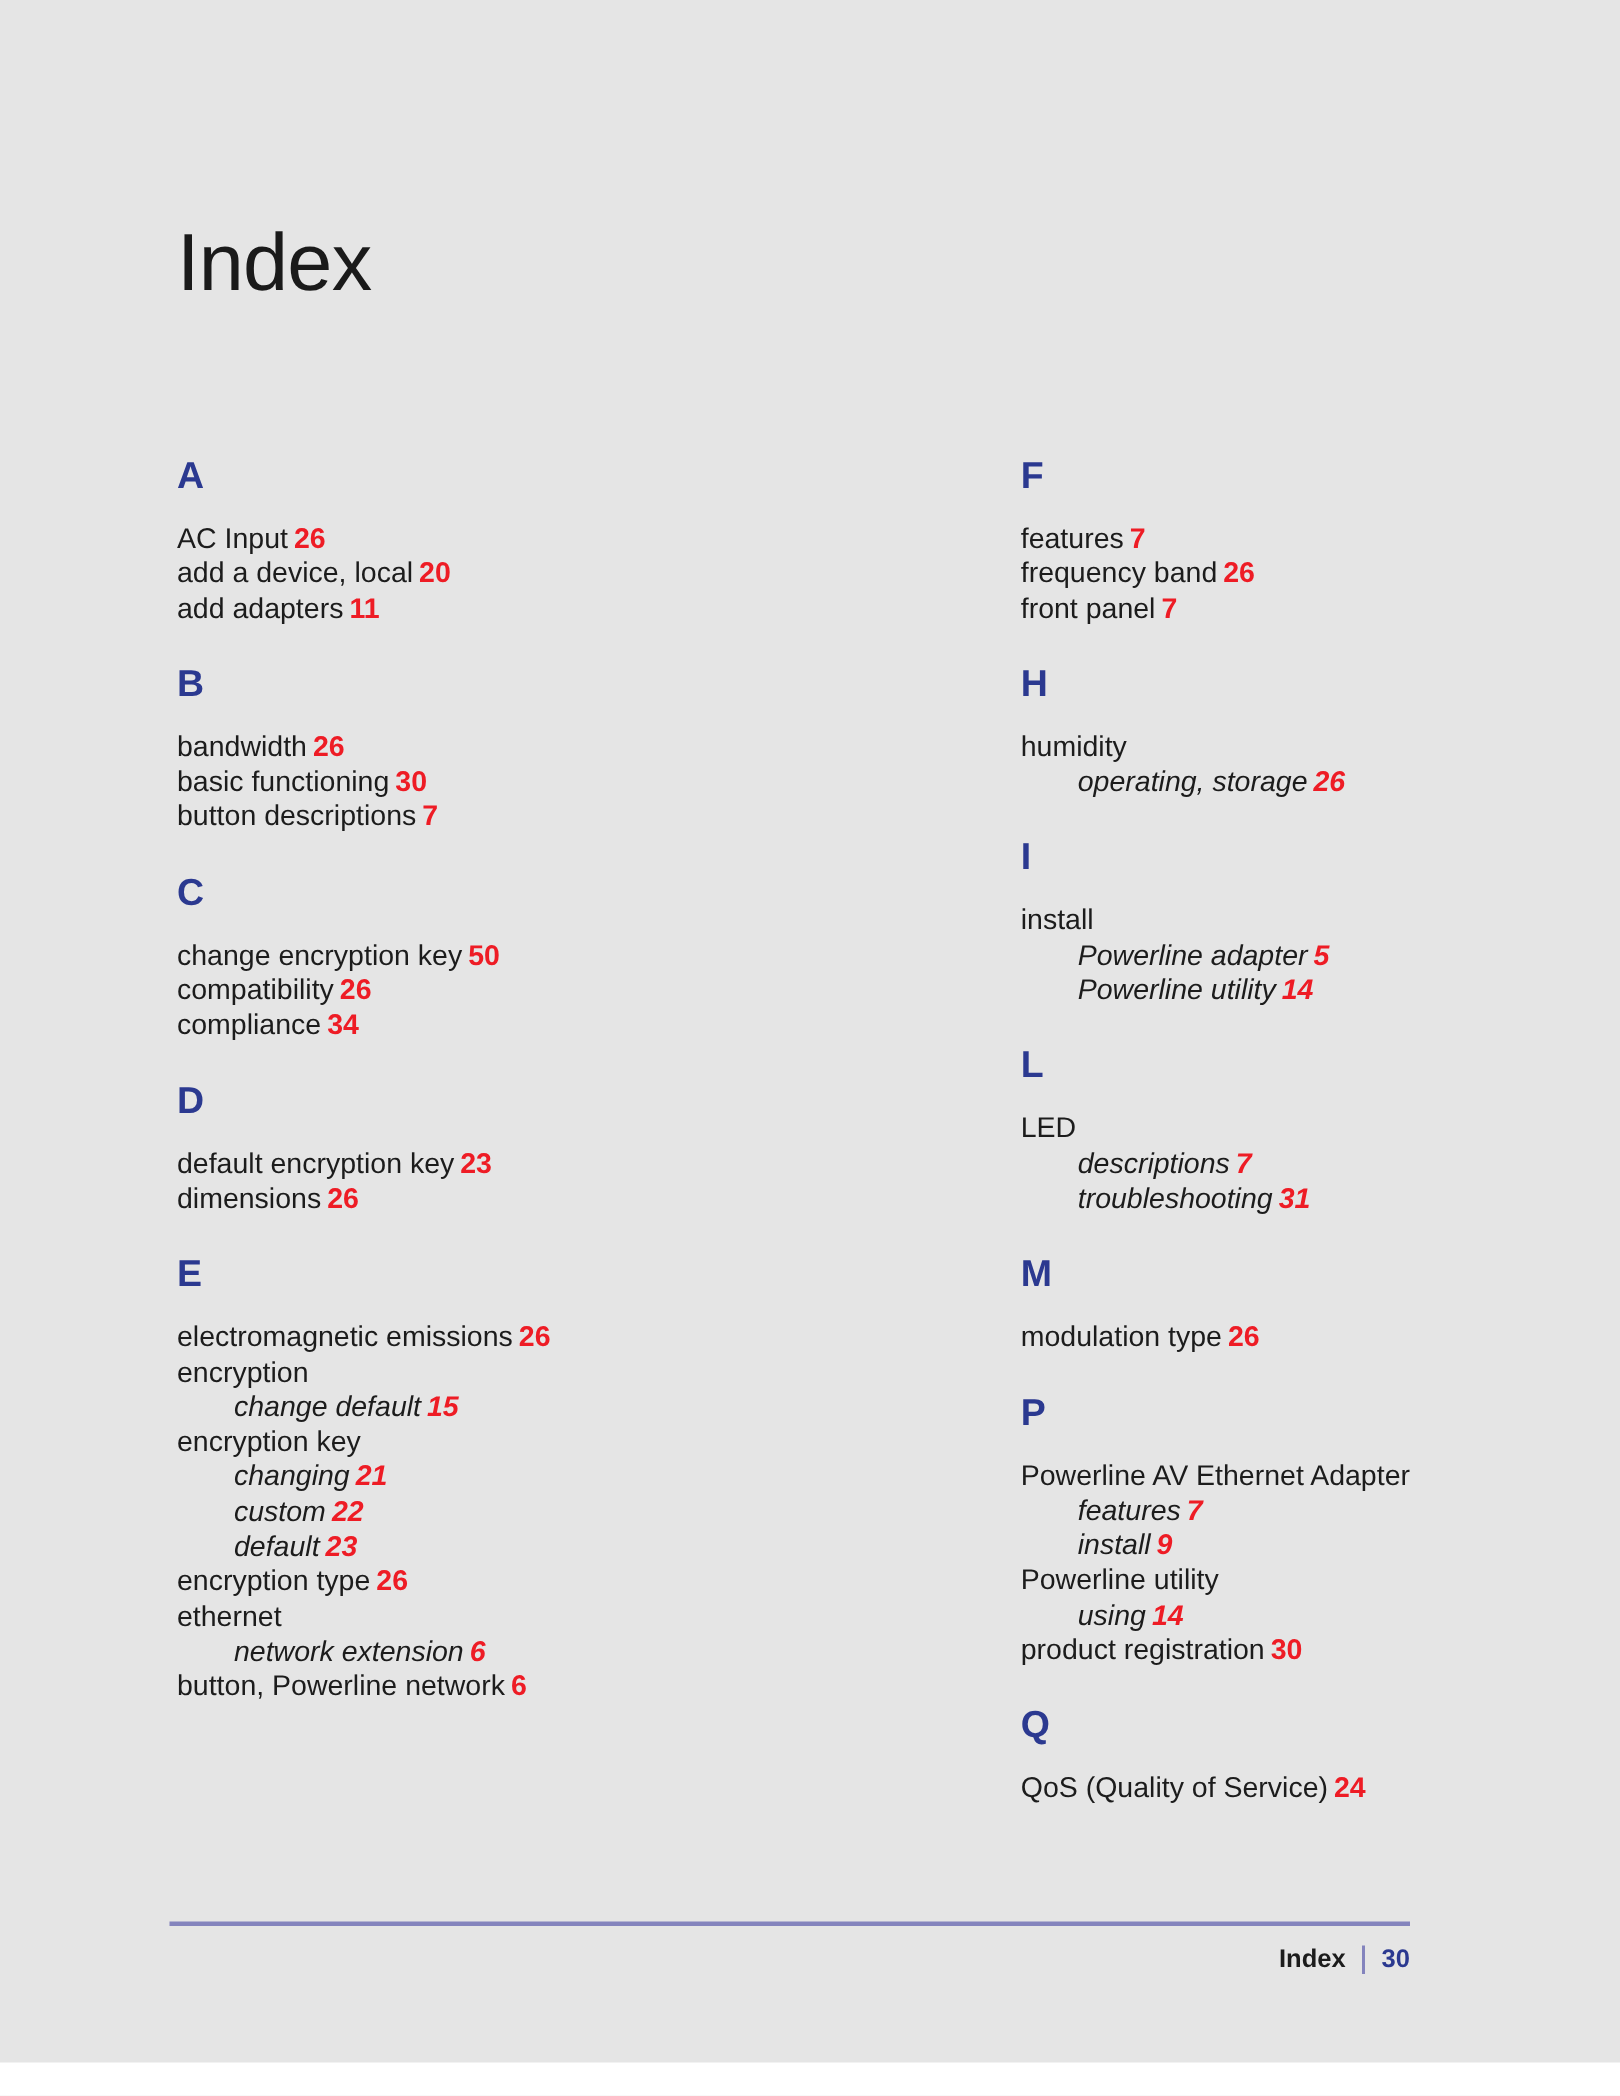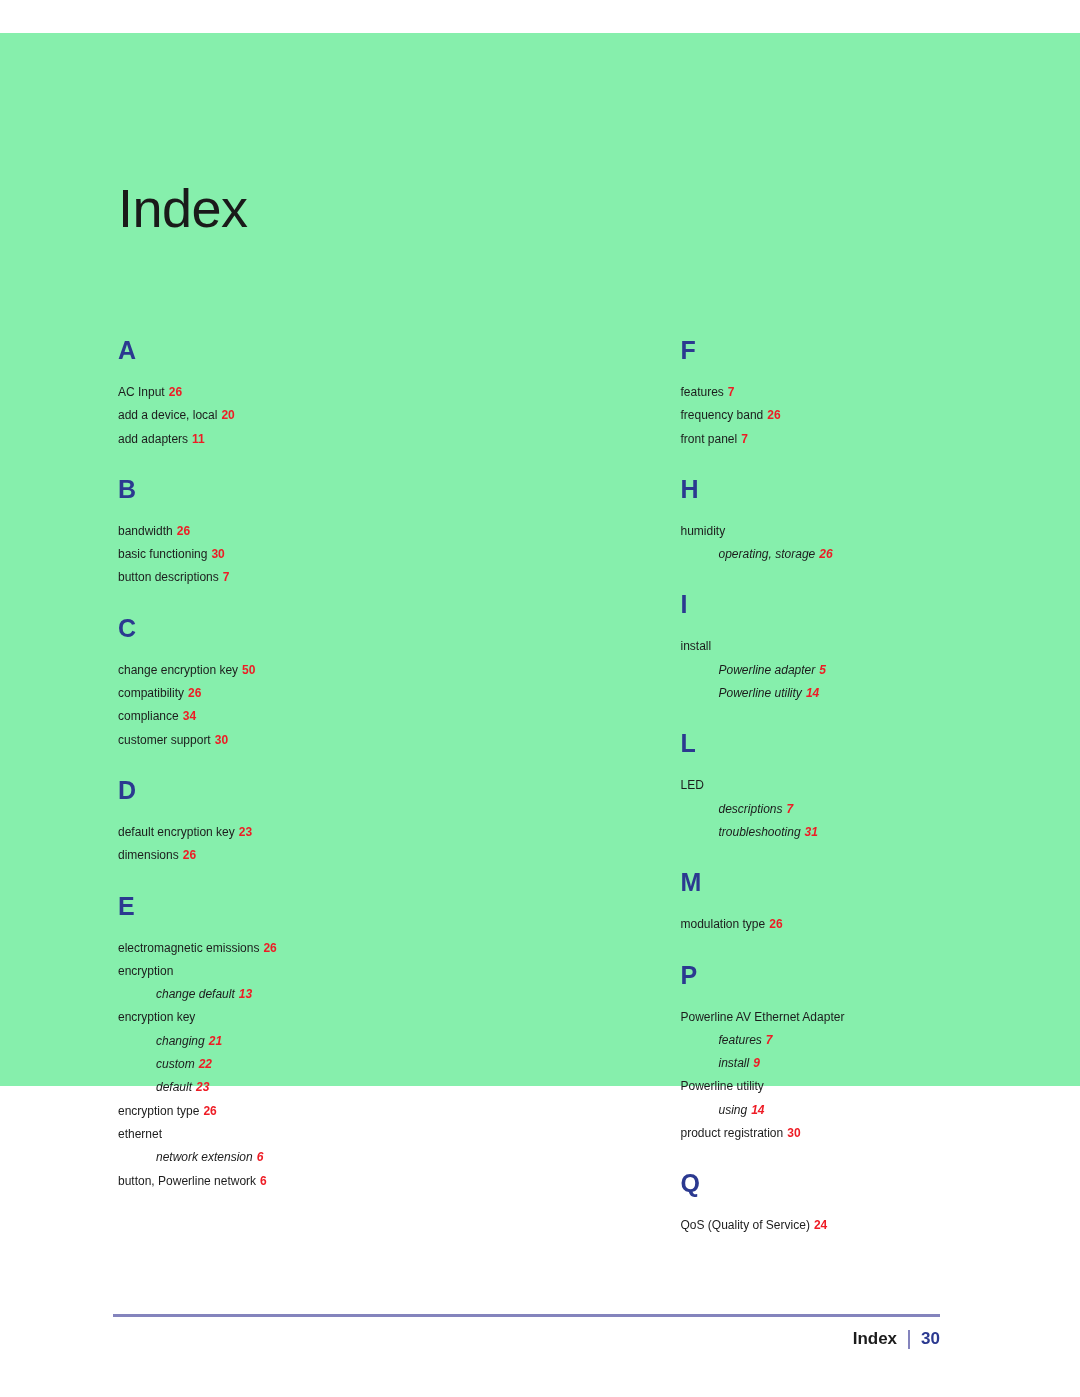--- a/index.html
+++ b/index.html
@@ -12,24 +12,23 @@
     height: 1397px;
     position: relative;
     font-family: "Liberation Sans", sans-serif;
     -webkit-font-smoothing: antialiased;
   }
 
   .page {
     position: absolute;
     left: 0; top: 0;
     width: 1080px;
-    height: 1053px;
-    background: #86efac;
+    height: 1375px;
+    background: #e5e5e5;
     box-sizing: border-box;
-    margin-top: 33px;
   }
 
   
   .page-title {
     position: absolute;
     left: 118px;
     top: 148px;
     font-size: 54px;
     font-weight: 300;
     letter-spacing: -0.5px;
@@ -58,21 +57,21 @@
     color: #2b3990;
     font-size: 25px;
     font-weight: bold;
     line-height: 1;
     margin-bottom: 18px;
   }
   .entries {
     margin: 0;
   }
   .entry {
-    font-size: 12px;
+    font-size: 19px;
     color: #1c1c1c;
     line-height: 23.3px;
     white-space: nowrap;
   }
   .entry.level-1 {
     padding-left: 0;
   }
   .entry.level-2 {
     padding-left: 38px;
     font-style: italic;
@@ -143,36 +142,35 @@
             <div class="entry level-1"><span class="label">basic functioning</span><span class="pagenum">30</span></div>
             <div class="entry level-1"><span class="label">button descriptions</span><span class="pagenum">7</span></div>
           </div>
         </div>
         <div class="section">
           <div class="section-letter">C</div>
           <div class="entries">
             <div class="entry level-1"><span class="label">change encryption key</span><span class="pagenum">50</span></div>
             <div class="entry level-1"><span class="label">compatibility</span><span class="pagenum">26</span></div>
             <div class="entry level-1"><span class="label">compliance</span><span class="pagenum">34</span></div>
-            <div class="entry level-1"><span class="label">customer support</span><span class="pagenum">30</span></div>
           </div>
         </div>
         <div class="section">
           <div class="section-letter">D</div>
           <div class="entries">
             <div class="entry level-1"><span class="label">default encryption key</span><span class="pagenum">23</span></div>
             <div class="entry level-1"><span class="label">dimensions</span><span class="pagenum">26</span></div>
           </div>
         </div>
         <div class="section">
           <div class="section-letter">E</div>
           <div class="entries">
             <div class="entry level-1"><span class="label">electromagnetic emissions</span><span class="pagenum">26</span></div>
             <div class="entry level-1"><span class="label">encryption</span></div>
-            <div class="entry level-2"><span class="label">change default</span><span class="pagenum">13</span></div>
+            <div class="entry level-2"><span class="label">change default</span><span class="pagenum">15</span></div>
             <div class="entry level-1"><span class="label">encryption key</span></div>
             <div class="entry level-2"><span class="label">changing</span><span class="pagenum">21</span></div>
             <div class="entry level-2"><span class="label">custom</span><span class="pagenum">22</span></div>
             <div class="entry level-2"><span class="label">default</span><span class="pagenum">23</span></div>
             <div class="entry level-1"><span class="label">encryption type</span><span class="pagenum">26</span></div>
             <div class="entry level-1"><span class="label">ethernet</span></div>
             <div class="entry level-2"><span class="label">network extension</span><span class="pagenum">6</span></div>
             <div class="entry level-1"><span class="label">button, Powerline network</span><span class="pagenum">6</span></div>
           </div>
         </div>

